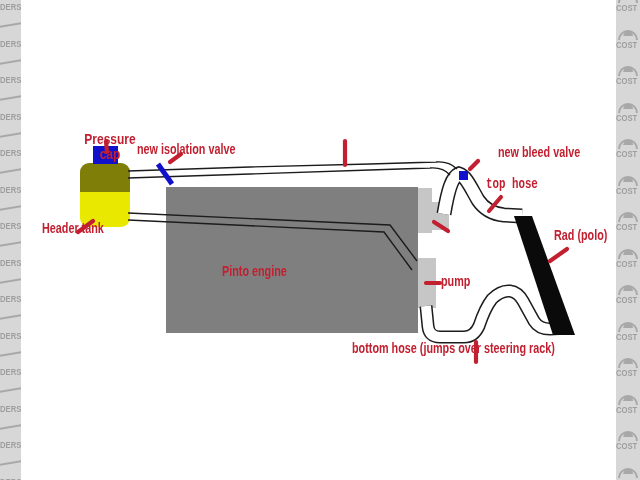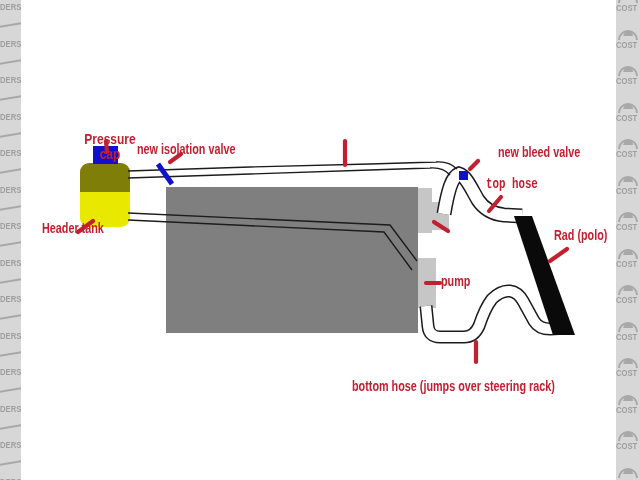--- a/index.html
+++ b/index.html
@@ -200,17 +200,20 @@
   </div>
   <div class="lbl" style="left:486px;top:177px;font-family:Liberation Mono, monospace;">
     <span>top hose</span>
   </div>
   <div class="lbl" style="left:441px;top:273px;">
     <span>pump</span>
   </div>
   <div class="lbl" style="left:554px;top:227px;">
     <span>Rad (polo)</span>
   </div>
-  <div class="lbl" style="left:352px;top:378px;">
+  <div class="lbl" style="left:352px;top:340px;">
     <span>bottom hose (jumps over steering rack)</span>
   </div>
+  <div class="lbl" style="left:222px;top:263px;">
+    <span>Pinto engine</span>
+  </div>
 
 </div>
 
 </body></html>

